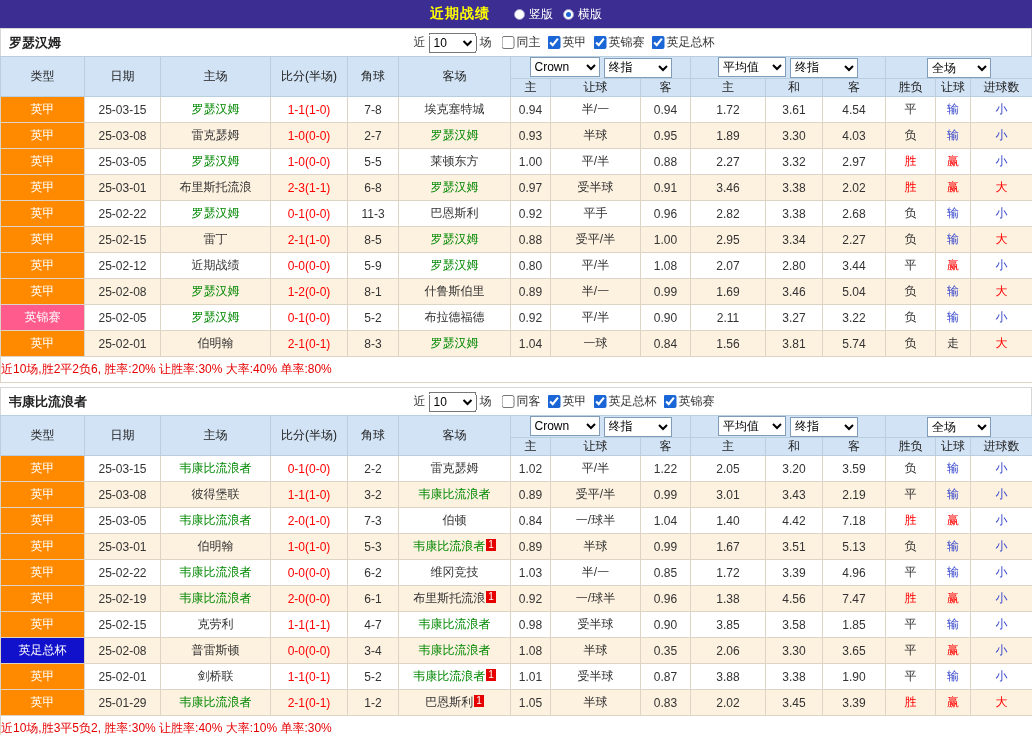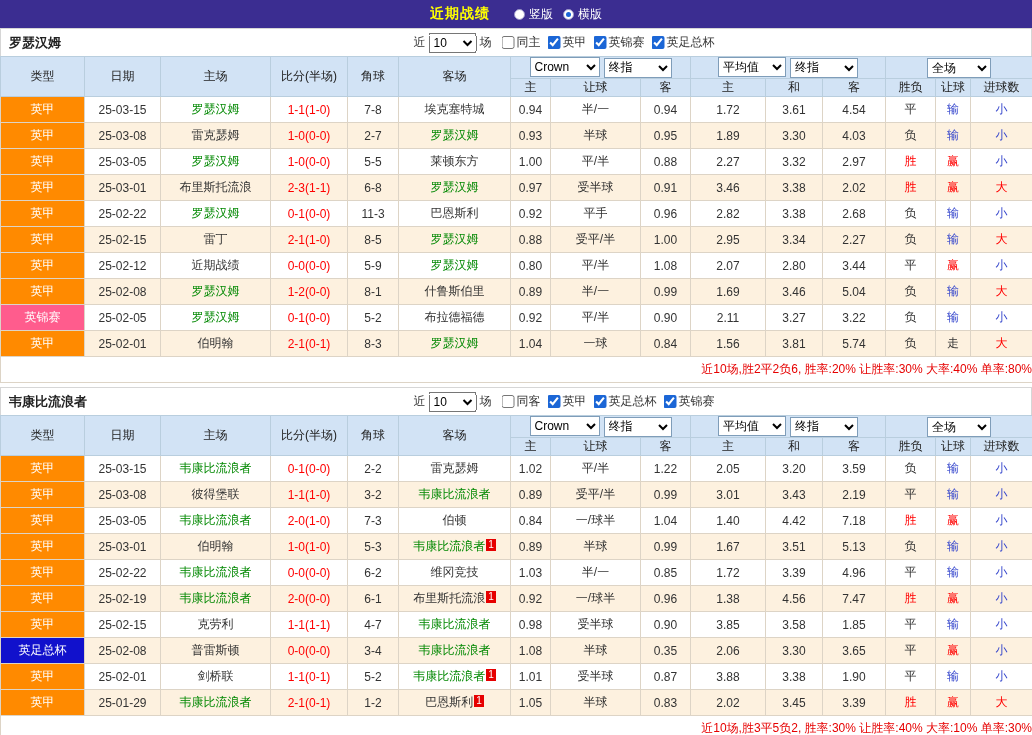--- a/index.html
+++ b/index.html
@@ -94,21 +94,21 @@
   .card1 {
     display: inline-block;
     background: #e60000;
     color: #fff;
     font-size: 10px;
     line-height: 12px;
     padding: 0 2px;
     margin-left: 1px;
     vertical-align: 2px;
   }
-  td.summary { height: 26px; background: #fff; color: #e60000; text-align: right; }
+  td.summary { height: 26px; background: #fff; color: #e60000; text-align: left; }
 </style>
 </head>
 <body>
 
 <div class="topbar" data-interactable="false">
   <span class="topbar-title" data-interactable="false">近期战绩</span>
   <span class="radio-group" data-interactable="false"><label class="radio-opt" data-interactable="true">
         <span class="radio" data-interactable="false"></span>
         <span data-interactable="false">竖版</span>
       </label><label class="radio-opt" data-interactable="true">

